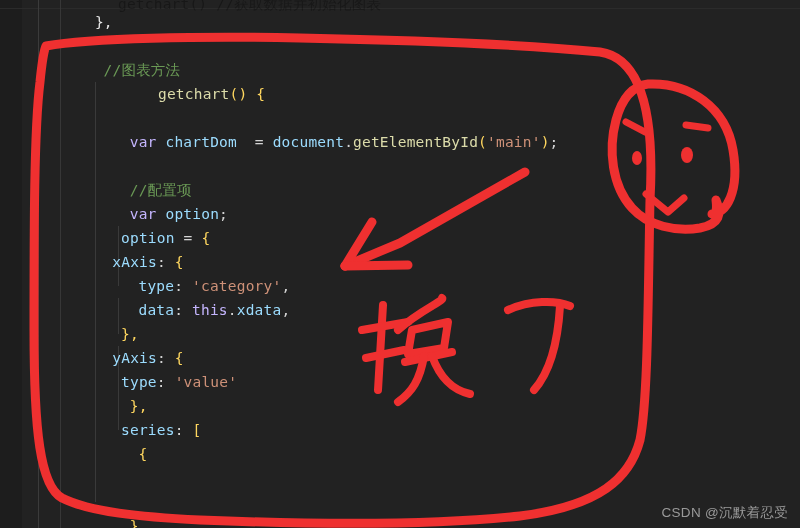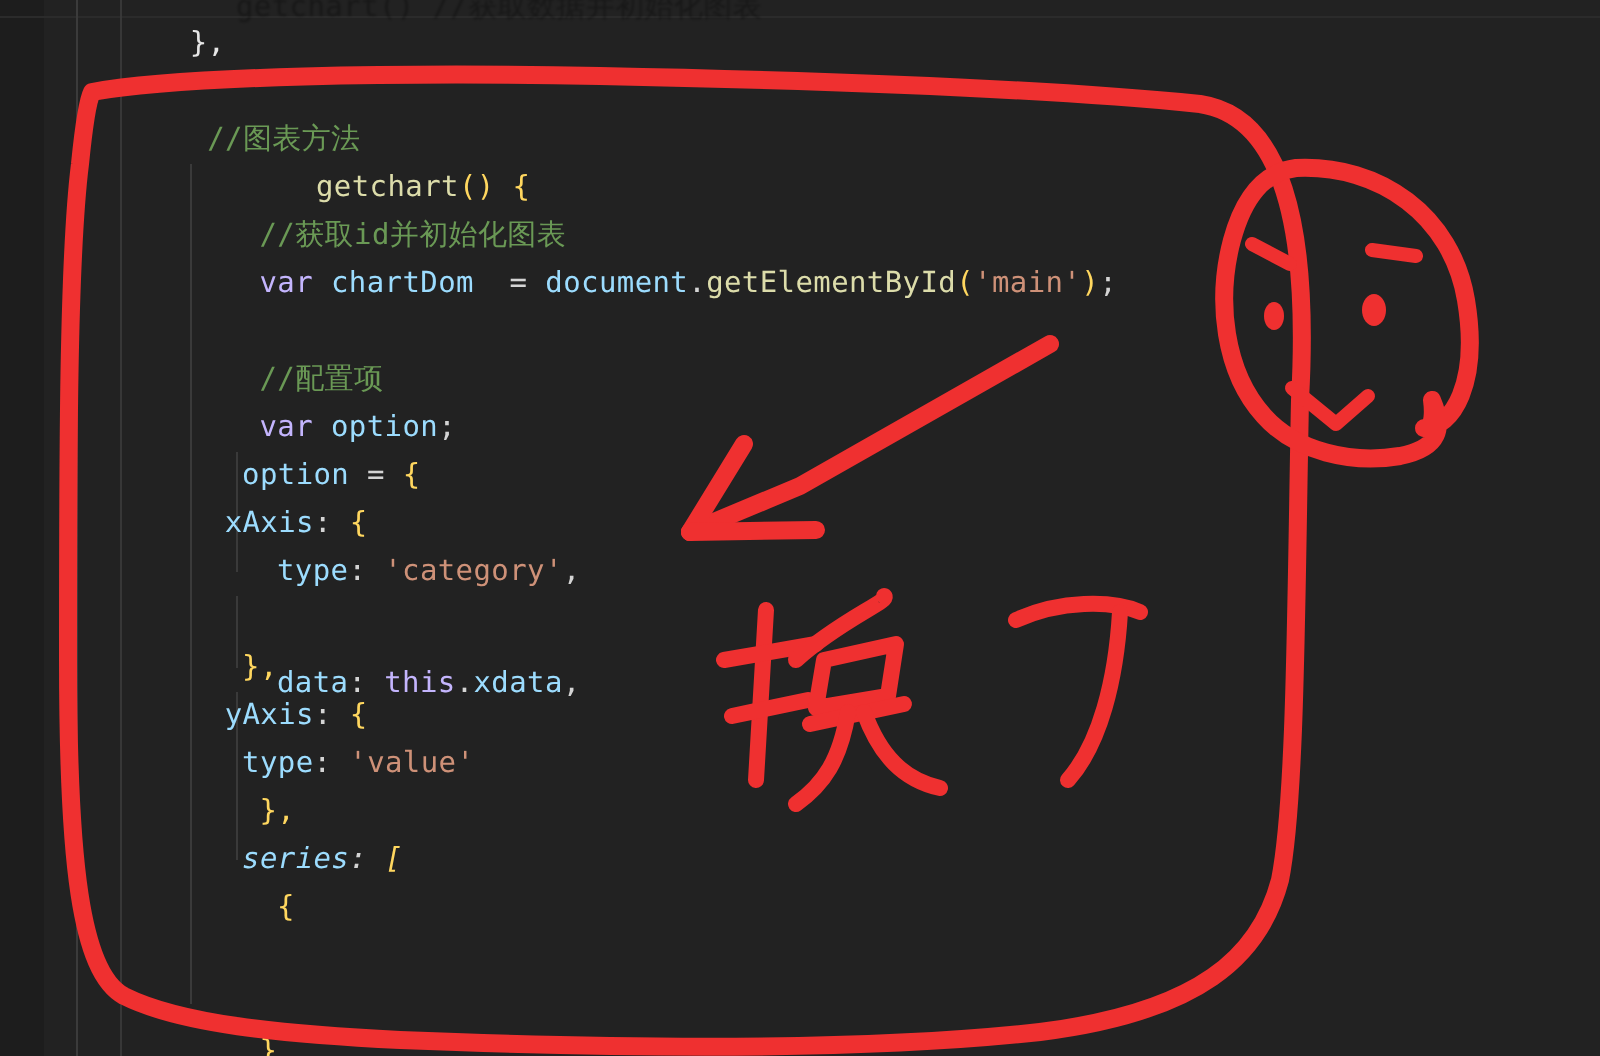--- a/index.html
+++ b/index.html
@@ -110,33 +110,32 @@
   <div class="indent-guide" style="left:118px; top:298px; height:36px;"></div>
   <div class="indent-guide" style="left:118px; top:346px; height:84px;"></div>
 
   <div class="line cut-line" id="cut-line" style="top:-8px; left:118px;">getchart() //获取数据并初始化图表</div>
 
   <div class="code" id="code-body">
       <div class="line" style="top: 10px; left: 94.88px;"><span class="c-white">},</span></div>
       <div class="line" style="top: 34px; left: 60px;"></div>
       <div class="line" style="top: 58px; left: 103.6px;"><span class="c-comment">//图表方法</span></div>
       <div class="line" style="top: 82px; left: 119px; margin-left: 39px;"><span class="c-fn">getchart</span><span class="c-punct">() {</span></div>
-      <div class="line" style="top: 106px; left: 129.76px;"><span class="c-comment">//获取id并初始化图表</span></div>
       <div class="line" style="top: 130px; left: 129.76px;"><span class="c-kw">var </span><span class="c-var">chartDom</span><span class="c-plain">  = </span><span class="c-var">document</span><span class="c-plain">.</span><span class="c-fn">getElementById</span><span class="c-punct">(</span><span class="c-str">'main'</span><span class="c-punct">)</span><span class="c-plain">;</span></div>
       <div class="line" style="top: 178px; left: 129.76px;"><span class="c-comment">//配置项</span></div>
       <div class="line" style="top: 202px; left: 129.76px;"><span class="c-kw">var </span><span class="c-var">option</span><span class="c-plain">;</span></div>
       <div class="line" style="top: 226px; left: 121.04px;"><span class="c-var">option</span><span class="c-plain"> = </span><span class="c-punct">{</span></div>
       <div class="line" style="top: 250px; left: 112.32px; text-align: center;"><span class="c-var">xAxis</span><span class="c-plain">: </span><span class="c-punct">{</span></div>
       <div class="line" style="top: 274px; left: 138.48px;"><span class="c-var">type</span><span class="c-plain">: </span><span class="c-str">'category'</span><span class="c-plain">,</span></div>
-      <div class="line" style="top: 298px; left: 138.48px; margin-top: 32px;"><span class="c-var">data</span><span class="c-plain">: </span><span class="c-kw">this</span><span class="c-plain">.</span><span class="c-var">xdata</span><span class="c-plain">,</span></div>
+      <div class="line" style="top: 298px; left: 138.48px;"><span class="c-var">data</span><span class="c-plain">: </span><span class="c-kw">this</span><span class="c-plain">.</span><span class="c-var">xdata</span><span class="c-plain">,</span></div>
       <div class="line" style="top: 322px; left: 121.04px;"><span class="c-punct">},</span></div>
       <div class="line" style="top: 370px; left: 121.04px;"><span class="c-var">type</span><span class="c-plain">: </span><span class="c-str">'value'</span></div>
       <div class="line" style="top: 346px; left: 112.32px;"><span class="c-var">yAxis</span><span class="c-plain">: </span><span class="c-punct">{</span></div>
       <div class="line" style="top: 394px; left: 129.76px;"><span class="c-punct">},</span></div>
-      <div class="line" style="top: 418px; left: 121.04px; font-style: italic;"><span class="c-var">series</span><span class="c-plain">: </span><span class="c-punct">[</span></div>
+      <div class="line" style="top: 418px; left: 121.04px;"><span class="c-var">series</span><span class="c-plain">: </span><span class="c-punct">[</span></div>
       <div class="line" style="top: 442px; left: 138.48px;"><span class="c-punct">{</span></div>
       <div class="line" style="top: 514px; left: 129.76px;"><span class="c-punct">}</span></div>
     </div>
 
   <svg class="ink" viewBox="0 0 800 528">
     <g fill="none" stroke="#ef3030" stroke-width="9" stroke-linecap="round" stroke-linejoin="round">
 
       <path d="M 46 46
                C 90 38, 200 36, 300 38
                C 400 40, 520 44, 600 52
@@ -183,13 +182,14 @@
       <path d="M 412 330 L 448 322 L 444 348 L 408 354 Z"></path>
       <path d="M 405 362 L 452 352"></path>
       <path d="M 424 356 C 420 380, 412 392, 398 402"></path>
       <path d="M 432 356 C 440 378, 452 390, 470 394"></path>
 
       <path d="M 508 310 C 530 300, 556 300, 570 306"></path>
       <path d="M 560 306 C 558 340, 550 372, 534 390"></path>
     </g>
   </svg>
 
+  <div class="watermark">CSDN @沉默着忍受</div>
 </div>
 
 </body></html>

